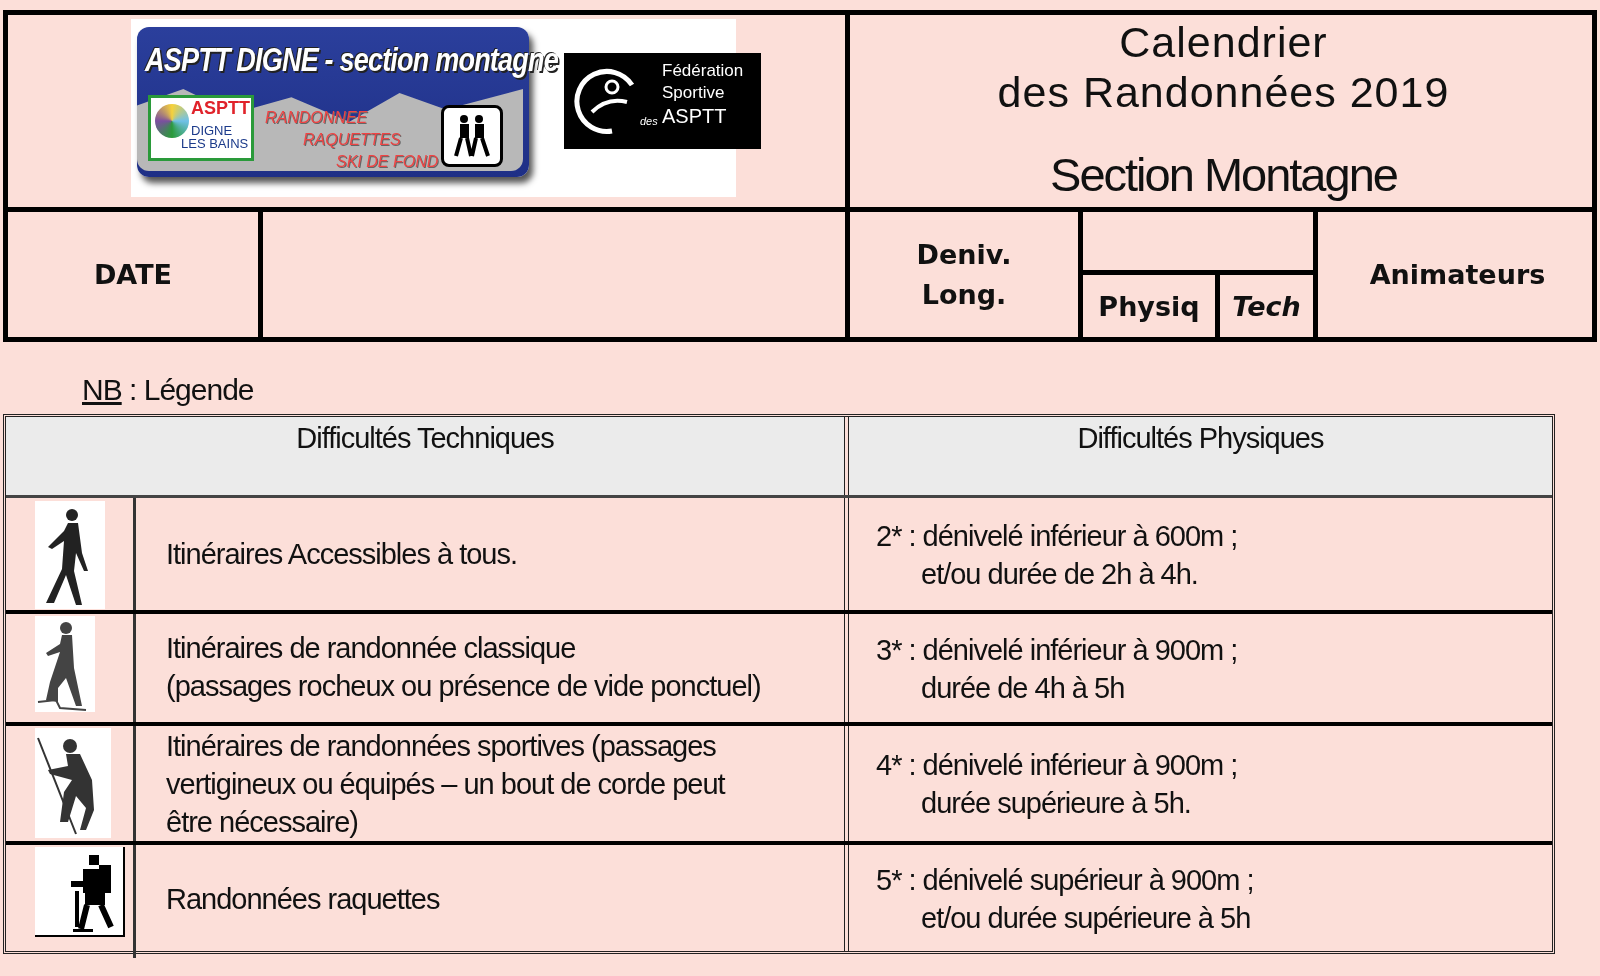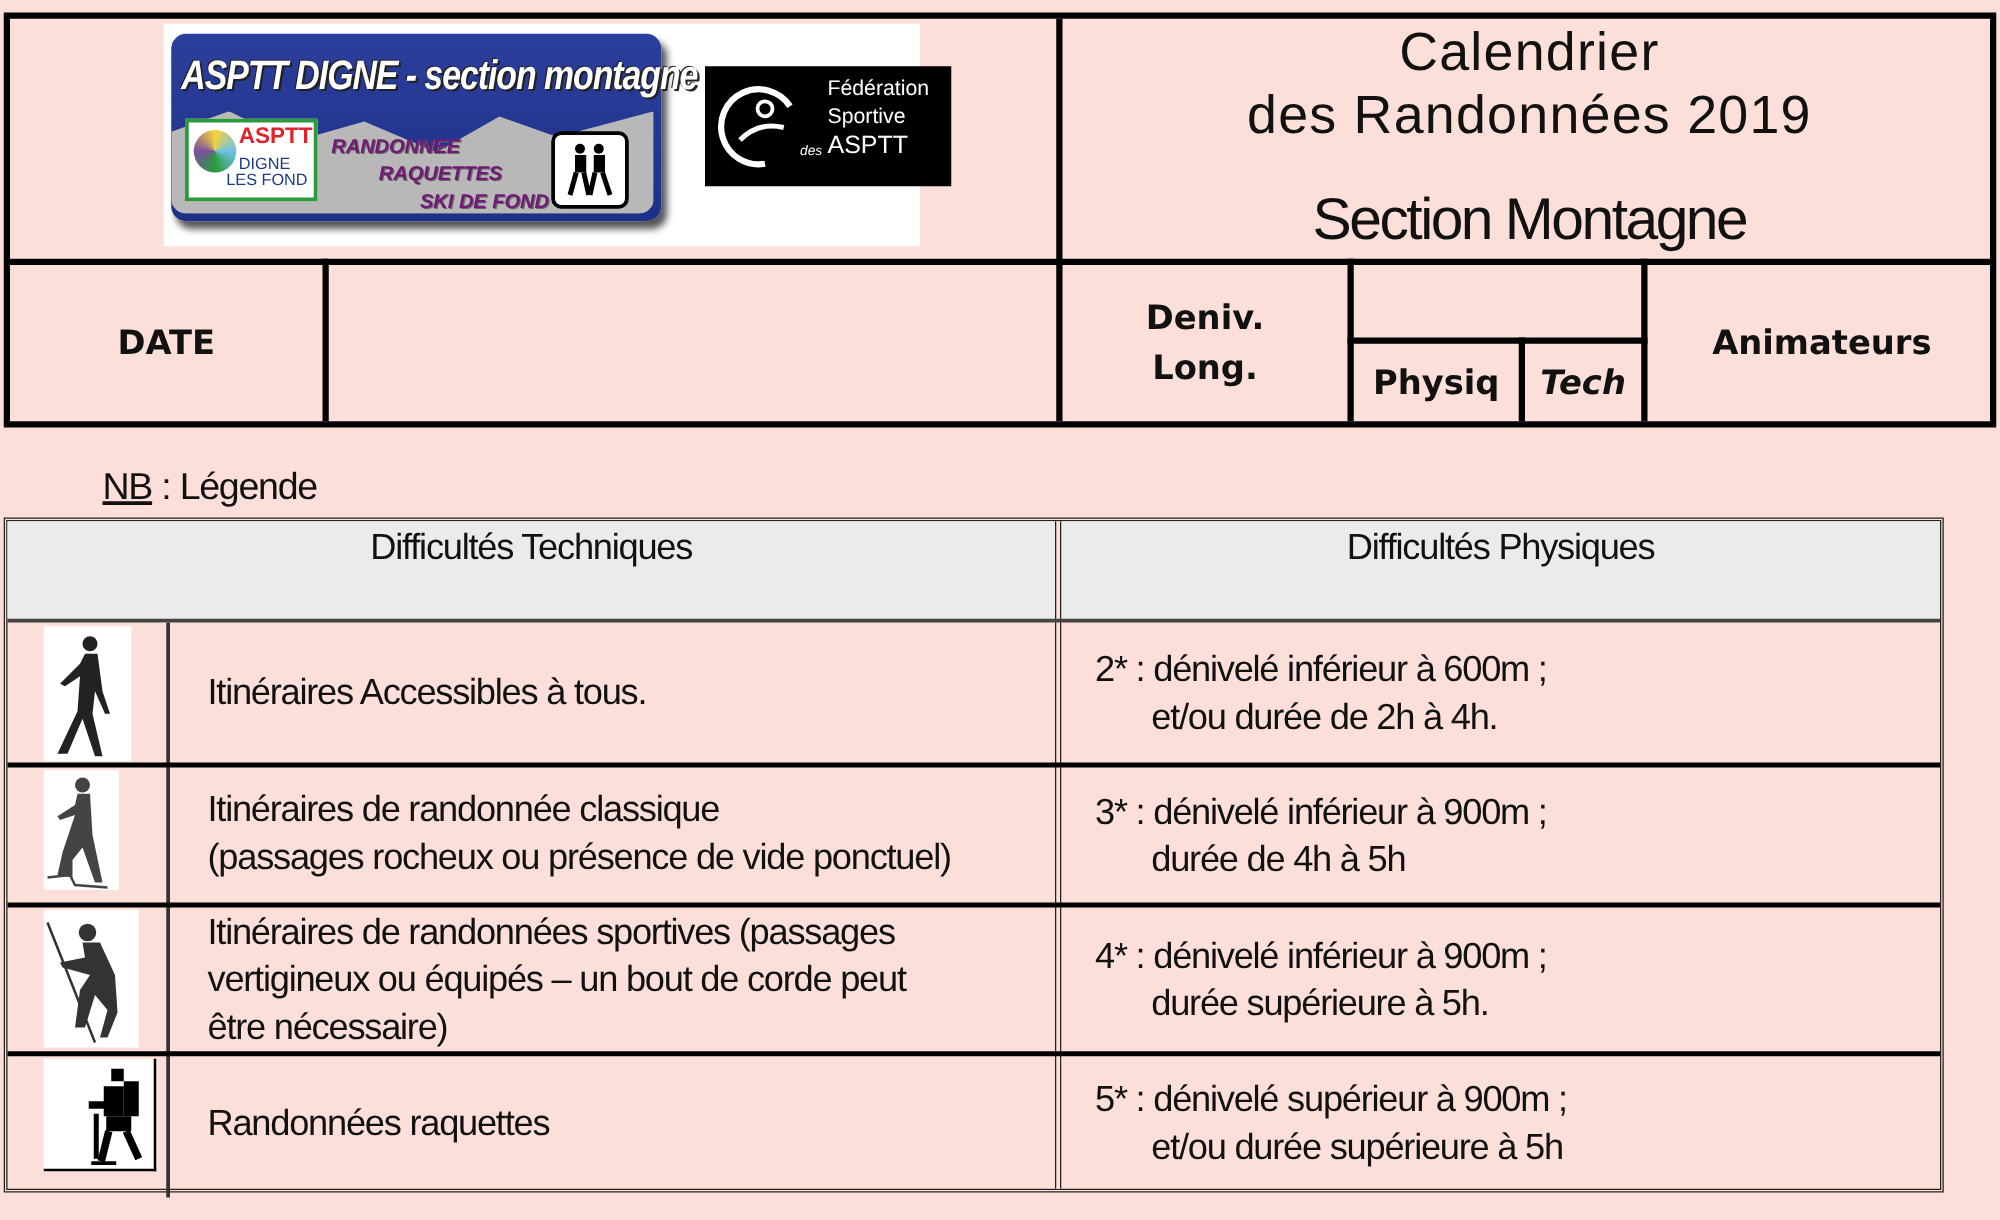--- a/index.html
+++ b/index.html
@@ -32,21 +32,21 @@
     font-weight:bold; font-style:italic; font-size:33px; letter-spacing:-1px;
     transform:scaleX(0.82); transform-origin:left; white-space:nowrap;
     text-shadow:2px 2px 0 #222,-1px -1px 0 #222;
   }
   .logo-badge {
     position:absolute; left:17px; top:76px; width:100px; height:60px; background:#fff;
     border:3px solid #2a9a3a; font-family:"Liberation Sans", sans-serif; font-size:13px; line-height:13px;
     color:#1b3a8a;
   }
   .logo-sub {
-    position:absolute; color:#701a75; font-weight:bold; font-style:italic; font-size:16px;
+    position:absolute; color:#ef4444; font-weight:normal; font-style:italic; font-size:16px;
     text-shadow:1px 1px 0 #666; white-space:nowrap;text-align:right;
   }
   .hikers {
     position:absolute; left:310px; top:86px; width:56px; height:56px; background:#fff;
     border:3px solid #000; border-radius:8px; display:flex; align-items:center; justify-content:center;
   }
   .fed {
     position:absolute; left:405px; top:34px; width:197px; height:96px; background:#000; color:#fff;margin-left:28px;
   }
   
@@ -70,21 +70,21 @@
   <div class="vline" style="left:1207px;top:255px;width:5px;height:67px;"></div>
 
   <div class="logo-area">
     <div class="logo-blue"></div>
     <div class="logo-grey"></div>
     <div class="logo-title">ASPTT DIGNE - section montagne</div>
     <div class="logo-badge">
       <div style="position:absolute;left:4px;top:6px;width:34px;height:34px;border-radius:50%;background:conic-gradient(#f6d23b,#6fc1e8,#2a9a3a,#7b4fa0,#f6d23b);"></div>
       <div style="position:absolute;left:40px;top:4px;color:#e0232b;font-size:18px;font-weight:bold;">ASPTT</div>
       <div style="position:absolute;left:40px;top:26px;text-align:right;">DIGNE</div>
-      <div style="position:absolute;left:30px;top:39px;">LES FOND</div>
+      <div style="position:absolute;left:30px;top:39px;">LES BAINS</div>
     </div>
     <div class="logo-sub" style="left:134px;top:90px;">RANDONNEE</div>
     <div class="logo-sub" style="left:172px;top:112px;">RAQUETTES</div>
     <div class="logo-sub" style="left:205px;top:134px;">SKI DE FOND</div>
     <div class="hikers">
       <svg width="40" height="44" viewBox="0 0 40 44">
         <circle cx="12" cy="5" r="4" fill="#000"></circle>
           <circle cx="27" cy="5" r="4" fill="#000"></circle>
         <rect x="8" y="10" width="9" height="14" fill="#000"></rect>
           <rect x="23" y="10" width="9" height="14" fill="#000"></rect>

